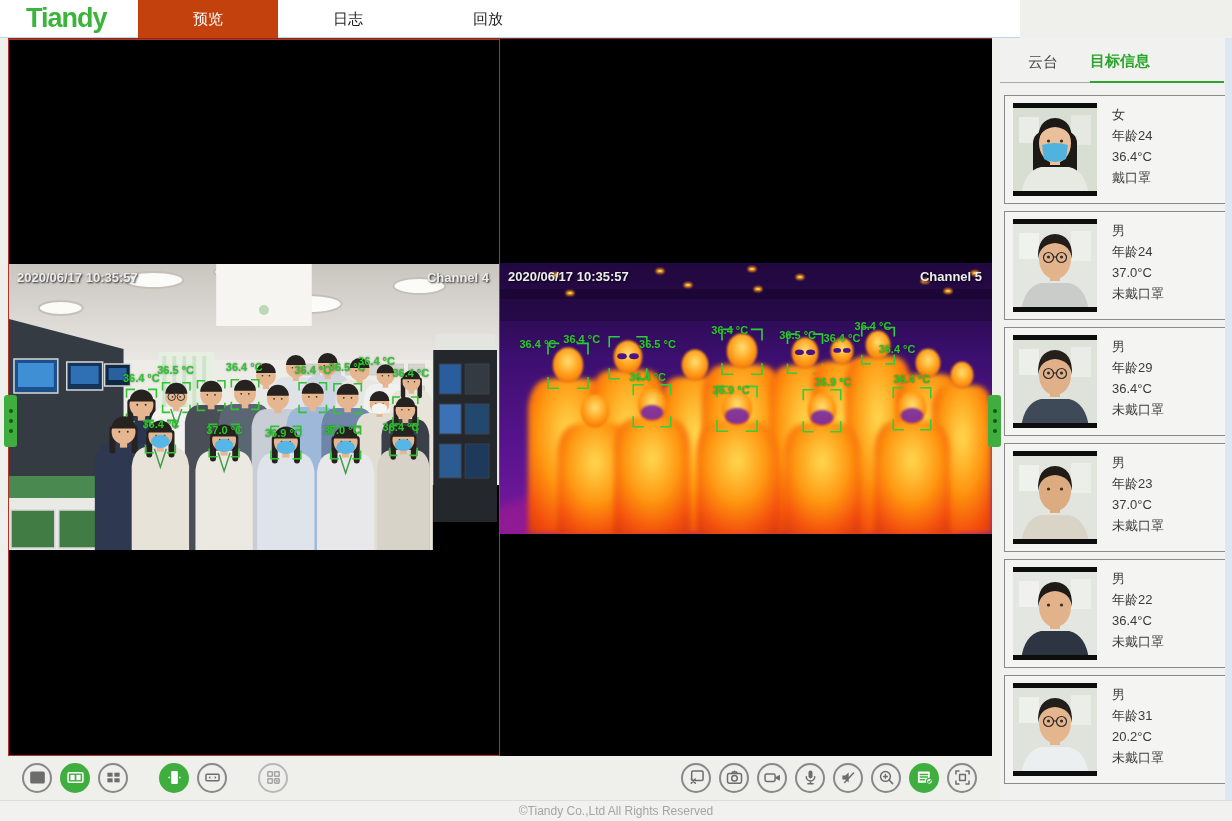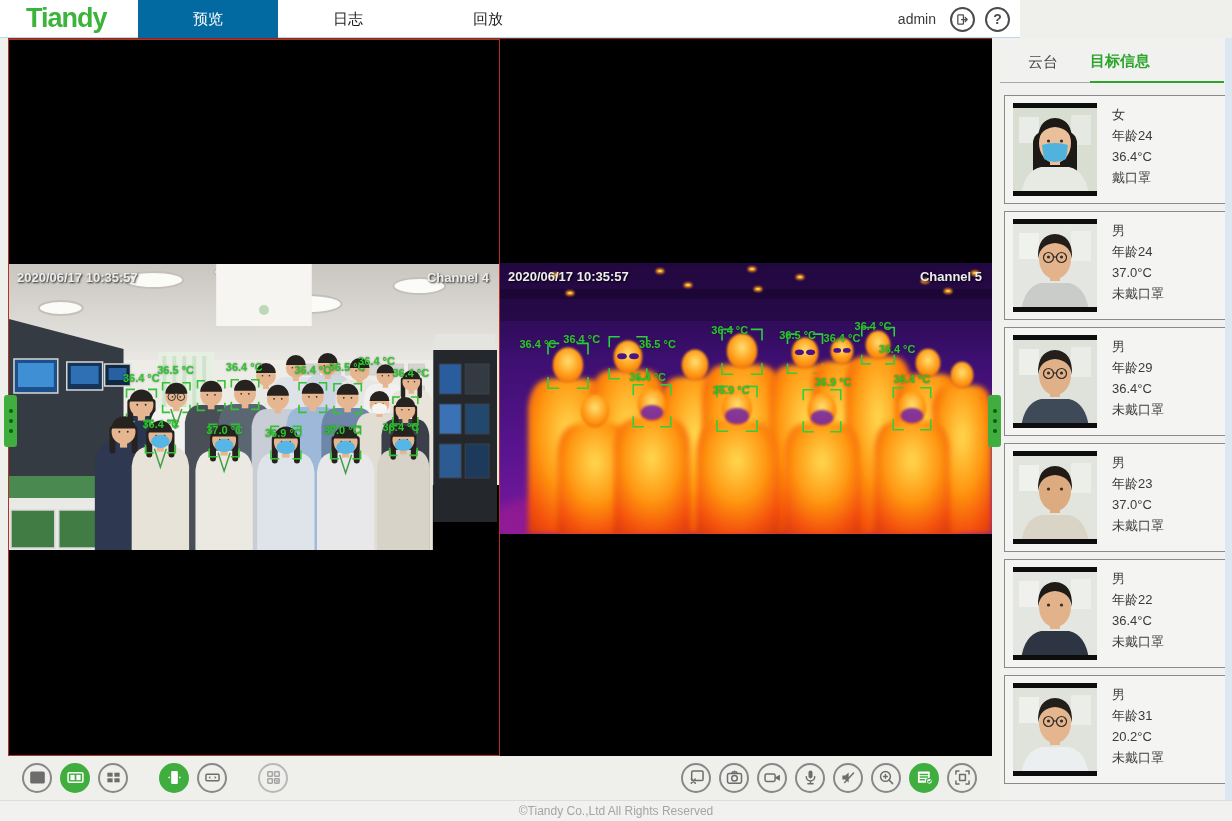--- a/index.html
+++ b/index.html
@@ -4,21 +4,21 @@
 <style>
 *{margin:0;padding:0;box-sizing:border-box}
 html,body{width:1232px;height:821px;overflow:hidden}
 body{position:relative;background:#eff0ec;font-family:"Liberation Sans","DejaVu Sans",sans-serif;-webkit-font-smoothing:antialiased}
 
 
 header{position:absolute;left:0;top:0;width:1020px;height:38px;background:#fff;border-bottom:1px solid #bcd6ea;display:flex;align-items:center;z-index:9}
 .logo{font-size:27px;font-weight:800;color:#3cb43c;letter-spacing:-1px;margin-left:26px;width:112px}
 .nav-tabs{display:flex;height:38px}
 .nav-tab{width:140px;height:38px;line-height:38px;text-align:center;font-size:15px;color:#1d1d1d;cursor:pointer}
-.nav-tab.active{background:#0369a1;color:#fff}
+.nav-tab.active{background:#c2410c;color:#fff}
 .header-right{position:absolute;right:10px;top:0;height:38px;display:flex;align-items:center;gap:10px}
 .username{font-size:14px;color:#3a3a3a;margin-right:4px}
 .hdr-btn{width:25px;height:25px;border-radius:50%;border:2px solid #4c4c4c;background:#fff;color:#4c4c4c;display:flex;align-items:center;justify-content:center;padding:0;cursor:pointer}
 .hdr-btn svg{width:15px;height:15px;fill:none;stroke:currentColor;stroke-width:2;stroke-linecap:round;stroke-linejoin:round}
 .hdr-btn.q{font-size:14px;font-weight:bold}
 
 
 .video-area{position:absolute;left:8px;top:38px;width:984px;height:717px;background:#000;border-top:1px solid #8c2a20}
 .cell{position:absolute;top:0;height:717px;width:492px;background:#000;overflow:hidden}
 .cell1{left:0;border:1px solid #b23326}
@@ -65,32 +65,20 @@
 </head>
 <body>
 
 <header>
   <div class="logo">Tiandy</div>
   <nav class="nav-tabs" id="nav-tabs">
       <div class="nav-tab active">预览</div>
       <div class="nav-tab">日志</div>
       <div class="nav-tab">回放</div>
     </nav>
-  <div class="header-right">
-    <span class="username">admin</span>
-    <button class="hdr-btn" title="">
-      <svg viewBox="0 0 24 24">
-          <rect x="4.5" y="4.5" width="9" height="15" rx="1"></rect>
-          <path d="M10.5 12 h9 m-3.2 -3.2 l3.2 3.2 l-3.2 3.2"></path>
-        </svg>
-    </button>
-    <button class="hdr-btn q">
-        <span>?</span>
-      </button>
-  </div>
 </header>
 
 <div class="video-area">
   <div class="cell cell1">
     <div class="video v1">
       <svg id="scene1" viewBox="0 0 492 286" preserveAspectRatio="none">
           <defs>
             <linearGradient id="ceil" x1="0" y1="0" x2="0" y2="1">
               <stop offset="0" stop-color="#c9c6c0"></stop>
               <stop offset="1" stop-color="#efede9"></stop>

